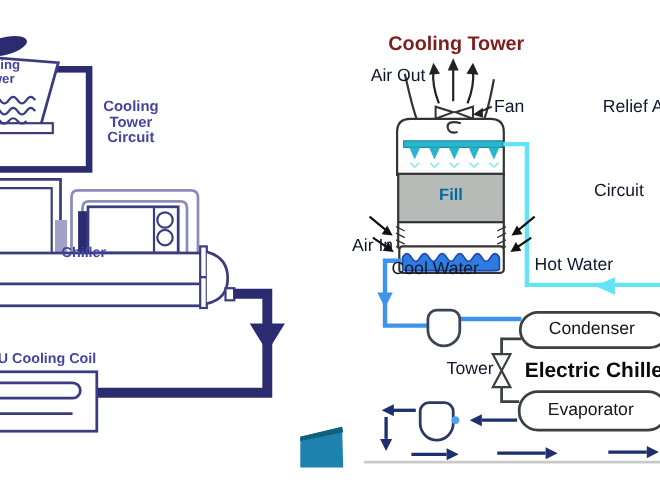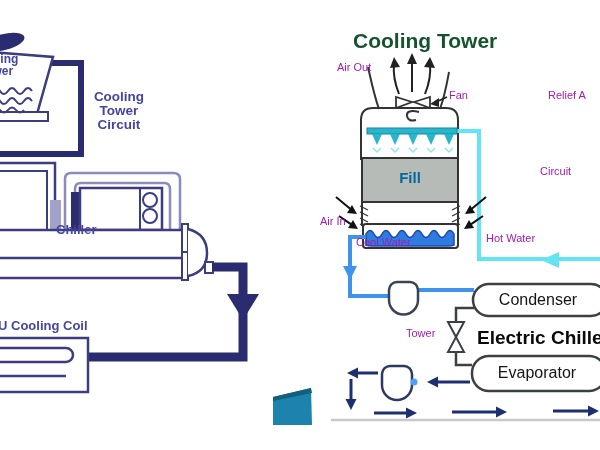--- a/index.html
+++ b/index.html
@@ -4,22 +4,22 @@
 <style>
   html,body{margin:0;padding:0;background:#fff;}
   #canvas{
     position:relative;width:600px;height:450px;background:#ffffff;
     overflow:hidden;font-family:"Liberation Sans",sans-serif;
   }
   #canvas svg{position:absolute;left:0;top:0;}
   .lbl{position:absolute;white-space:nowrap;color:#111;}
   .lbl-left{color:#4545a0;font-weight:bold;}
   .c-center{text-align:center;}
-  .t-title{font-size:21px;font-weight:bold;color:#14532d;}
-  .t-plain{font-size:11px;color:#a21caf;}
+  .t-title{font-size:18px;font-weight:bold;color:#7f1d1d;}
+  .t-plain{font-size:16px;color:#0f172a;}
   .t-bold{font-size:19px;font-weight:bold;color:#0a0a0a;}
   .t-box{font-size:16px;color:#141414;}
 </style>
 </head>
 <body>
 
 <div id="canvas">
 
   <svg width="600" height="450" viewBox="0 0 600 450">
 

